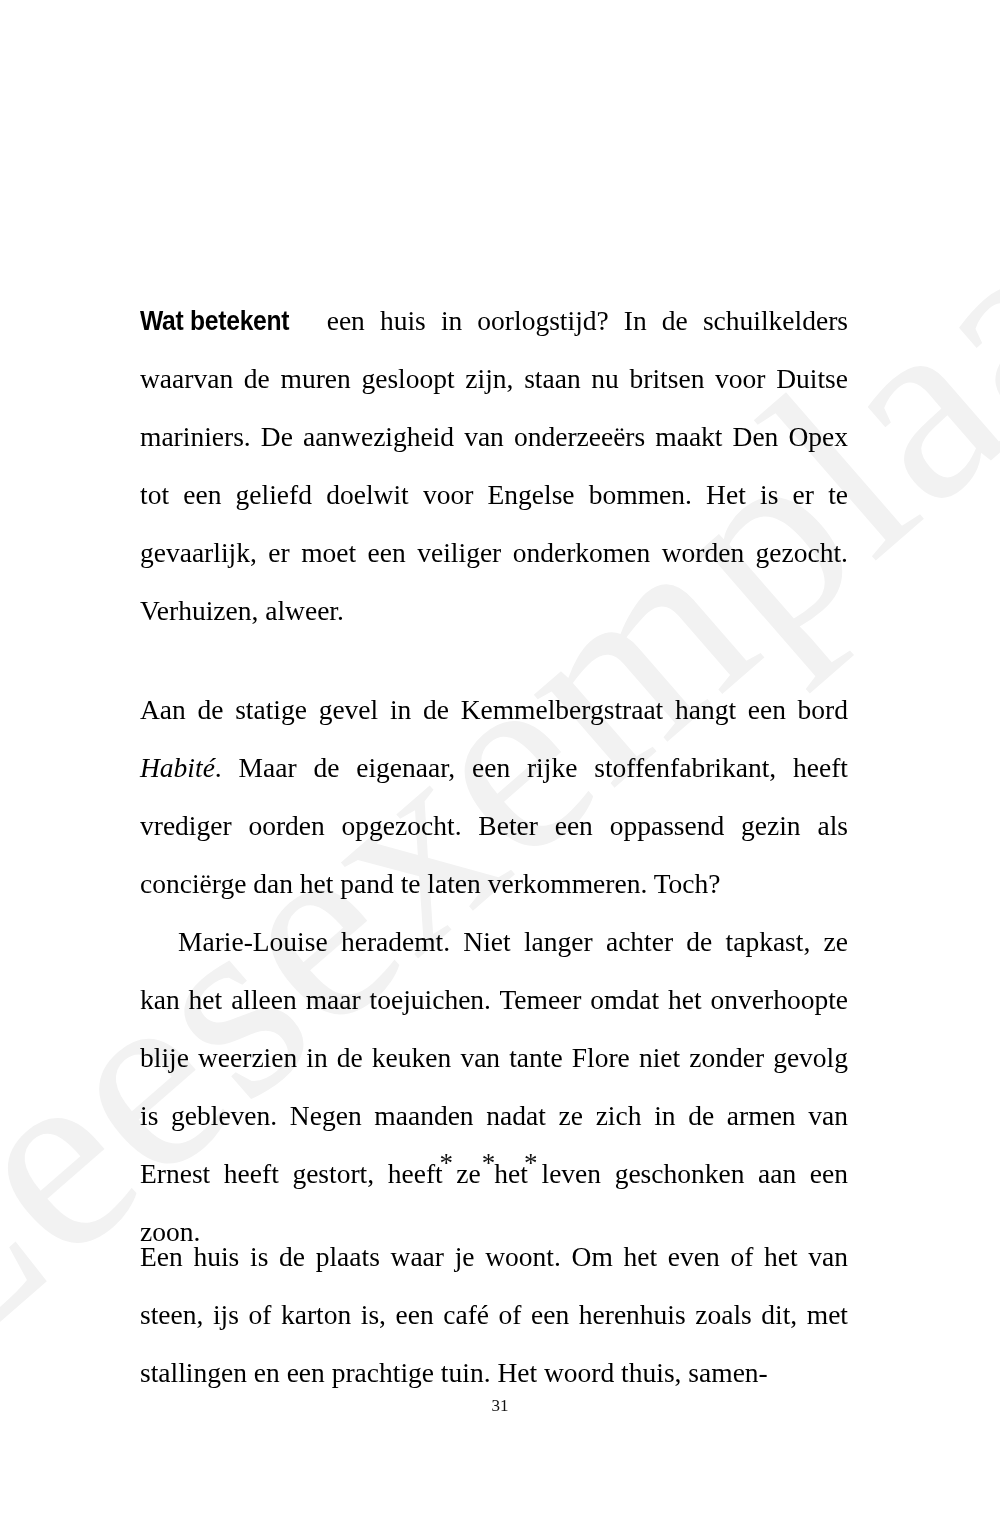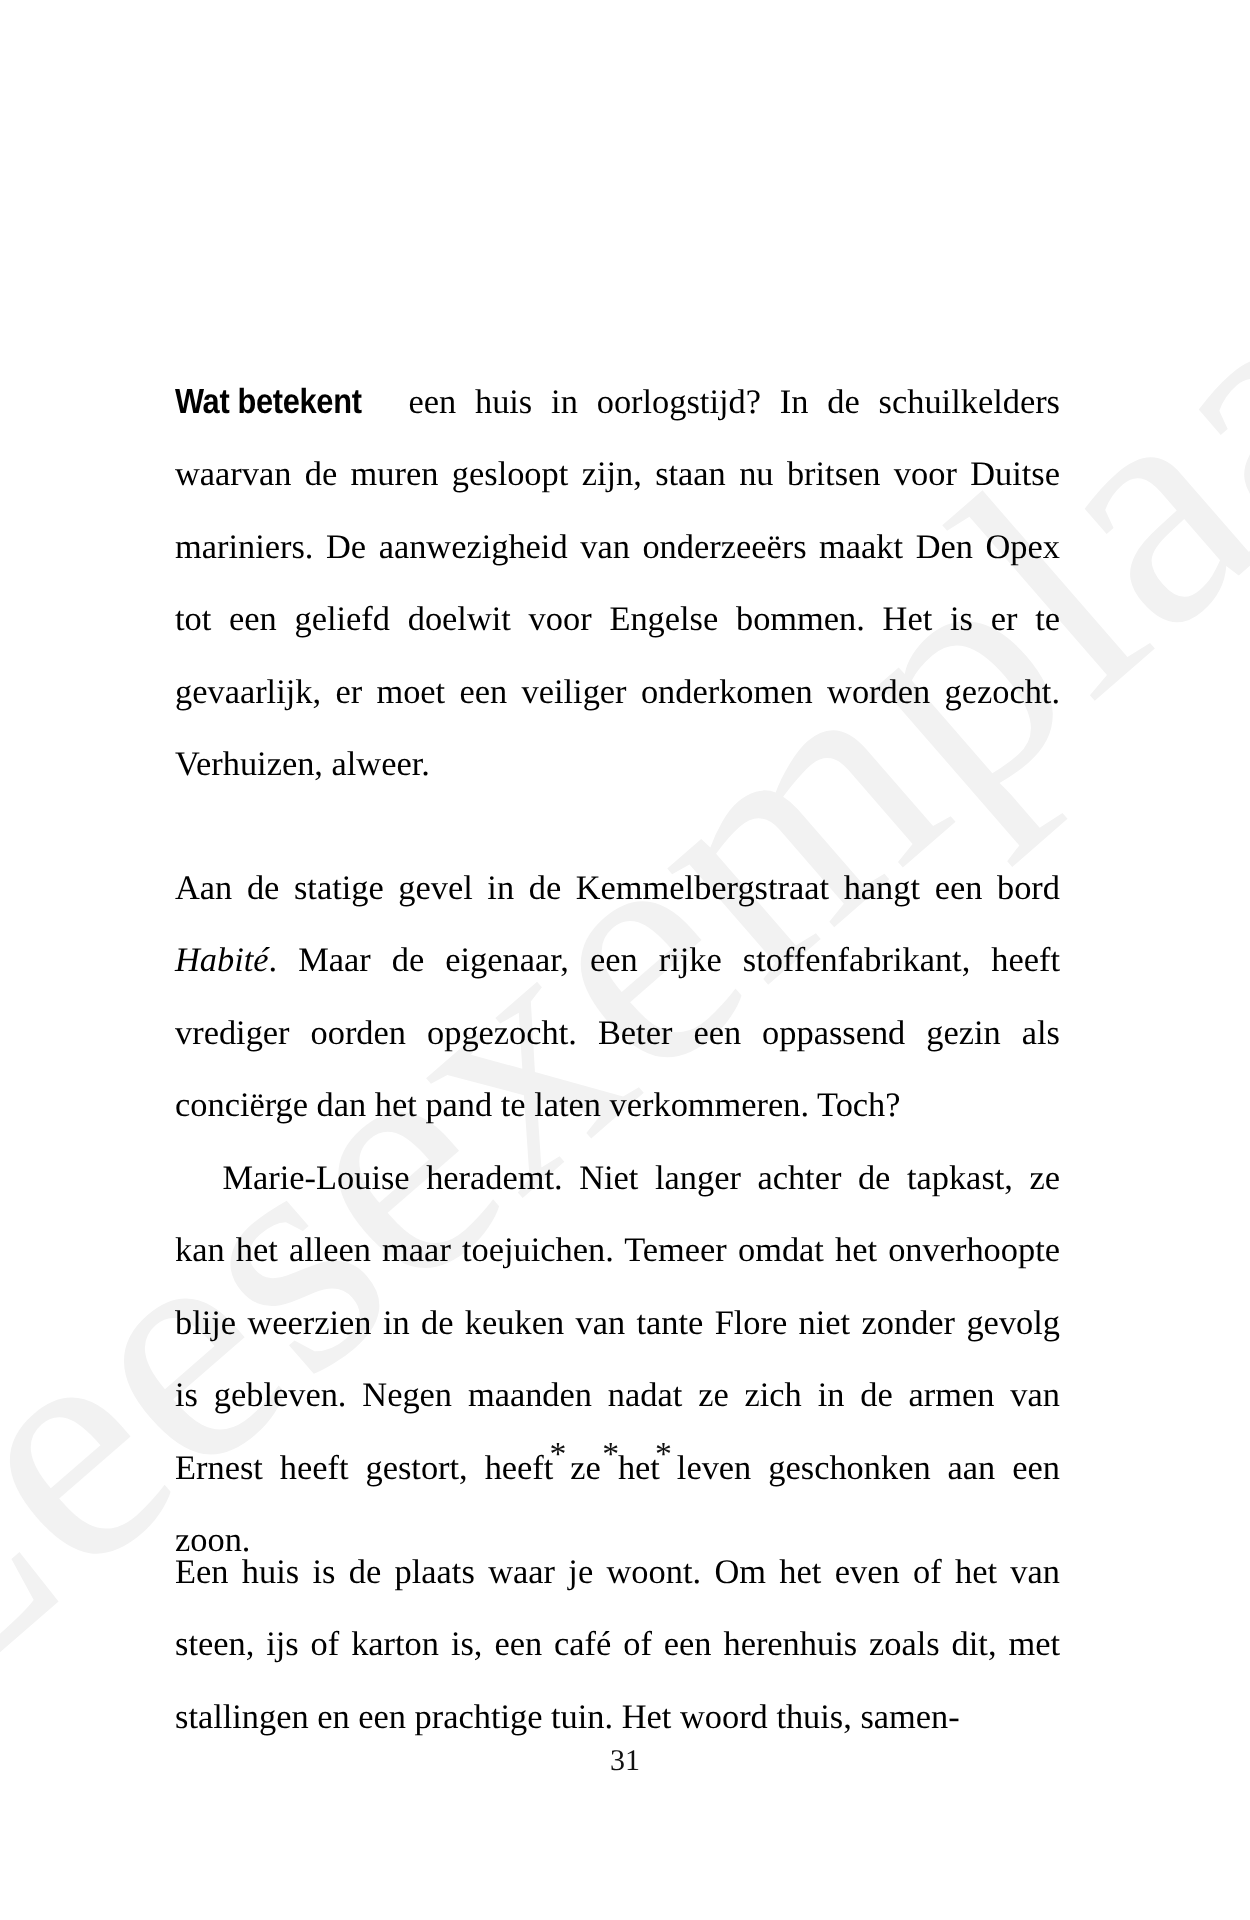--- a/index.html
+++ b/index.html
@@ -106,21 +106,21 @@
     z-index: 1;
   }
 
   
   .folio {
     position: absolute;
     left: 0;
     right: 0;
     top: 1396px;
     text-align: center;
-    font-size: 24px;
+    font-size: 17px;
     color: #111111;
     z-index: 1;
   }
 </style>
 </head>
 <body>
 
 <div class="page">
 
   <div class="watermark-layer">

